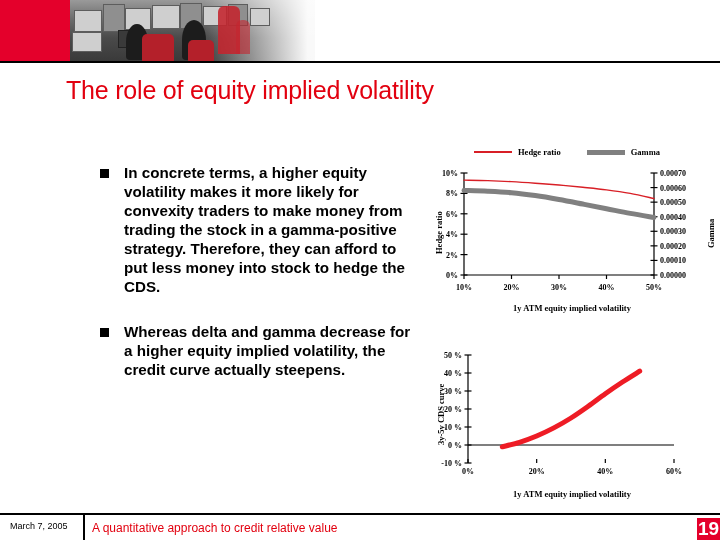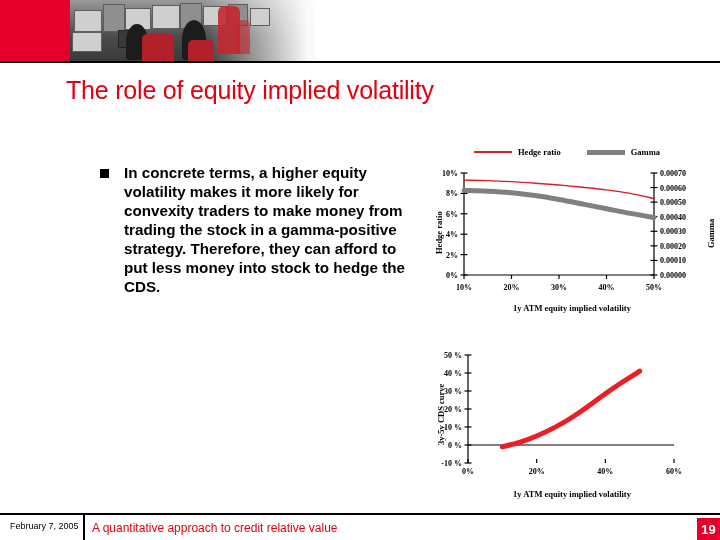--- a/index.html
+++ b/index.html
@@ -53,21 +53,21 @@
 
   
   #chart2{left:424px;top:345px;width:296px;height:160px;}
 
   
   .foot-rule{position:absolute;left:0;top:513px;width:720px;height:1.5px;background:#000;}
   .foot-date{position:absolute;left:10px;top:521px;font-size:9px;color:#000;}
   .foot-sep{position:absolute;left:83px;top:514px;width:1.5px;height:26px;background:#000;}
   .foot-title{position:absolute;left:92px;top:521px;font-size:12px;color:#e2000f;}
   .page-box{position:absolute;left:697px;top:518px;width:23px;height:22px;background:#e4002b;
-            color:#ffffff;font-size:13px;font-weight:bold;display:flex;align-items:center;
+            color:#ffffff;font-size:19px;font-weight:bold;display:flex;align-items:center;
             justify-content:center;}
   .page-topline{position:absolute;left:660px;top:513px;width:60px;height:2px;background:#000;}
 </style>
 </head>
 <body>
 
 <div class="banner">
   <div class="banner-red"></div>
   <div class="banner-photo">
     <div class="ph-base"></div>
@@ -91,20 +91,24 @@
   </div>
   <div class="banner-rule"></div>
 </div>
 
 <div class="slide-title">The role of equity implied volatility</div>
 
 <div class="bullets">
   <div class="bullet">
     <div class="bullet-mark"></div>
     <div class="bullet-text">In concrete terms, a higher equity volatility makes it more likely for convexity traders to make money from trading the stock in a gamma-positive strategy. Therefore, they can afford to put less money into stock to hedge the CDS.</div>
+  </div>
+  <div class="bullet bullet2">
+    <div class="bullet-mark"></div>
+    <div class="bullet-text">Whereas delta and gamma decrease for a higher equity implied volatility, the credit curve actually steepens.</div>
   </div>
 </div>
 
 <div class="chart" id="chart1">
   <div class="legend">
     <div class="lg-line-red"></div>
     <span>Hedge ratio</span>
     <div class="lg-gap"></div>
     <div class="lg-line-gray"></div>
     <span>Gamma</span>
@@ -187,16 +191,16 @@
       <text x="250" y="129" text-anchor="middle" font-family="&quot;Liberation Serif&quot;, serif" font-size="8" font-weight="bold" fill="#000">60%</text>
       <line x1="44" y1="118" x2="250" y2="118" stroke="#000" stroke-width="0"></line>
       <path d="M78.33,101.80C81.19,101.05 89.78,99.10 95.50,97.30C101.22,95.50 106.94,93.40 112.67,91.00C118.39,88.60 124.11,85.90 129.83,82.90C135.56,79.90 141.28,76.60 147.00,73.00C152.72,69.40 158.44,65.35 164.17,61.30C169.89,57.25 175.61,52.75 181.33,48.70C187.06,44.65 192.78,40.75 198.50,37.00C204.22,33.25 212.81,28.00 215.67,26.20" fill="none" stroke="#ee1c25" stroke-width="5" stroke-linecap="round"></path>
     </svg>
   <div class="vlabel" id="c2ylab" style="left: 12px; top: 100px;">3y-5y CDS curve</div>
   <div class="alabel" id="c2xlab" style="left: 0px; top: 144px; width: 296px; text-align: center;">1y ATM equity implied volatility</div>
 </div>
 
 <div class="foot-rule"></div>
 <div class="page-topline"></div>
-<div class="foot-date">February 7, 2005</div>
+<div class="foot-date">March 7, 2005</div>
 <div class="foot-sep"></div>
 <div class="foot-title">A quantitative approach to credit relative value</div>
 <div class="page-box">19</div>
 
 </body></html>

